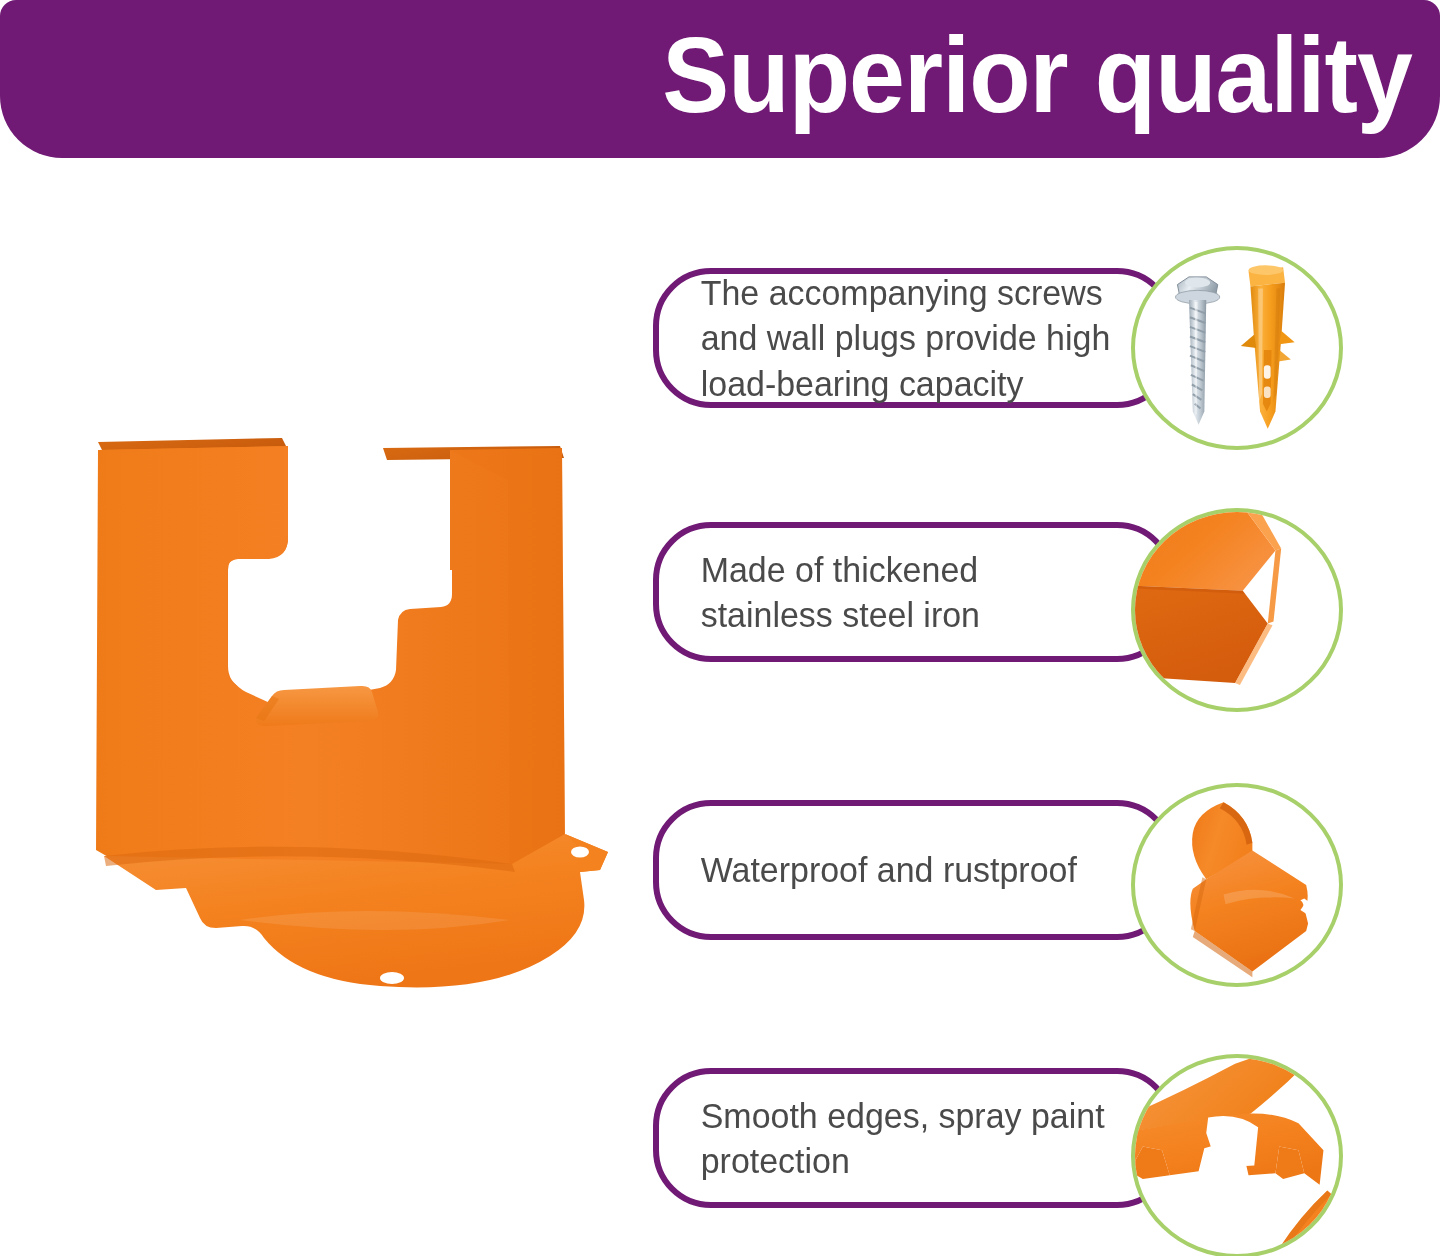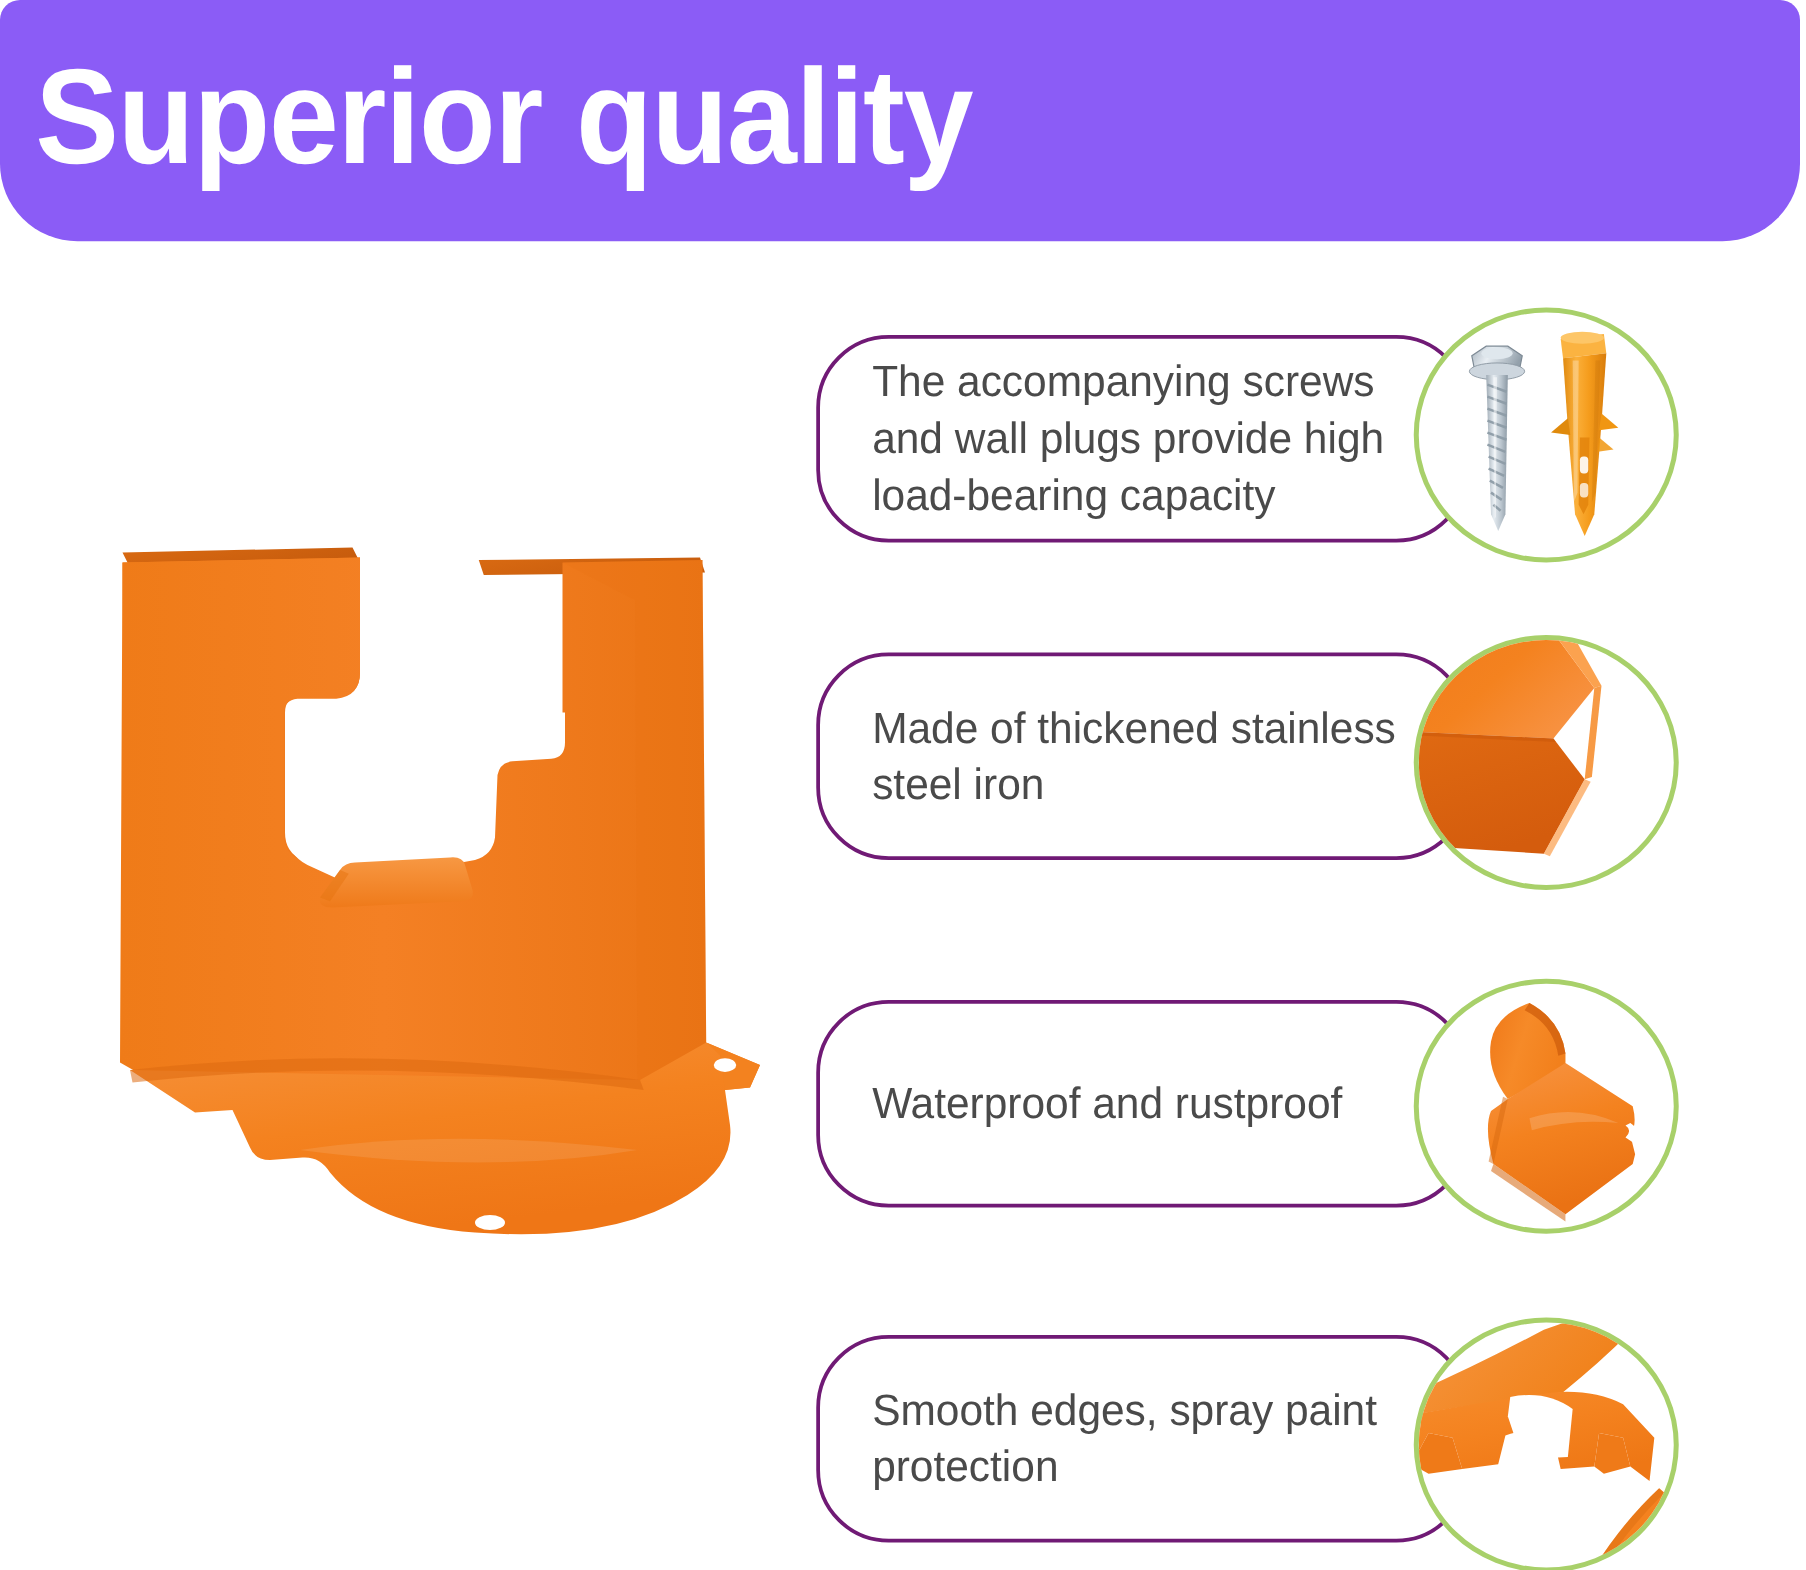--- a/index.html
+++ b/index.html
@@ -14,26 +14,26 @@
     overflow: hidden;
     font-family: "Liberation Sans", sans-serif;
   }
 
   
   #header-banner {
     position: absolute;
     left: 0px;
     top: 0px;
     width: 1440px;
-    height: 193px;
-    background: #8b5cf6;
+    height: 158px;
+    background: #701a75;
     border-radius: 16px 16px 62px 62px;
     display: flex;
     align-items: center;
-    justify-content: flex-start;
+    justify-content: flex-end;
   }
   #page-title {
     color: #ffffff;
     font-family: "Liberation Sans Narrow", "Liberation Sans", sans-serif;
     font-weight: bold;
     font-size: 108px;
     line-height: 1;
     letter-spacing: -1px;
     transform: scaleX(0.93);
     transform-origin: center;
@@ -55,24 +55,24 @@
   .feature-row {
     position: absolute;
     left: 653px;
     width: 692px;
   }
   .feature-box {
     position: absolute;
     left: 0px;
     top: 0px;
     width: 522px;
-    height: 166px;
+    height: 140px;
     box-sizing: border-box;
     background: #ffffff;
-    border: 3px solid #701a75;
+    border: 6px solid #701a75;
     border-radius: 58px;
     display: flex;
     align-items: center;
   }
   .feature-text {
     color: #4a4a4a;
     font-family: "Liberation Sans Narrow", "Liberation Sans", sans-serif;
     font-size: 35px;
     line-height: 1.30;
     padding-left: 43px;

